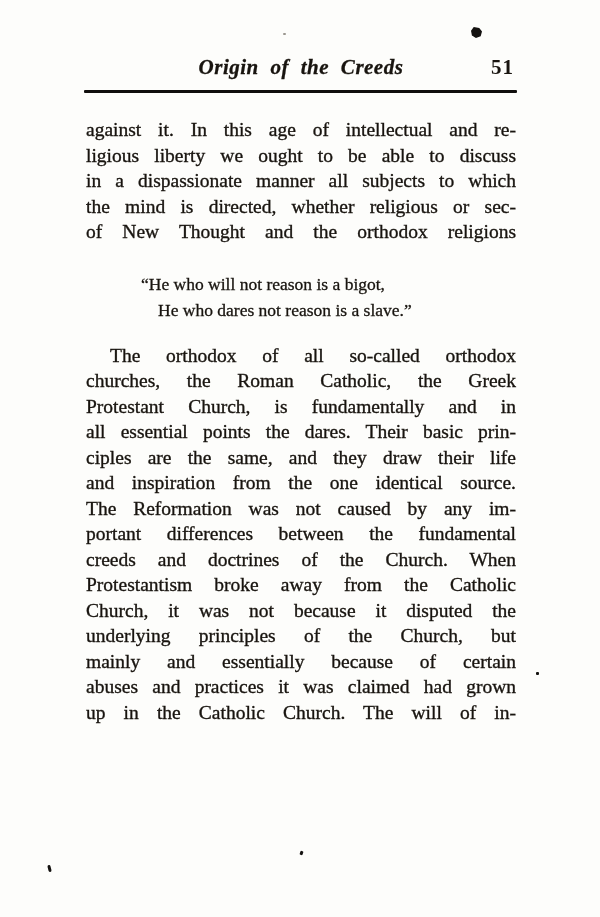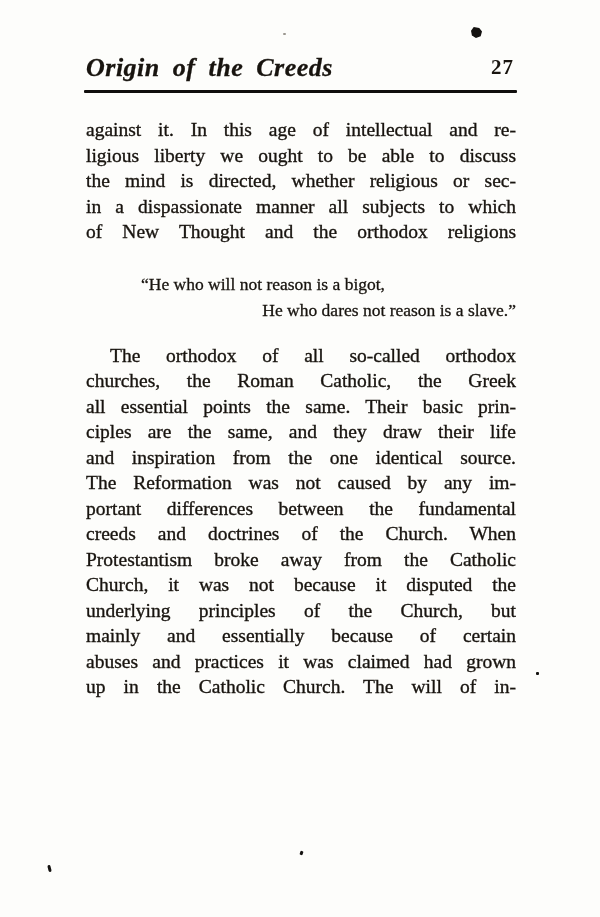--- a/index.html
+++ b/index.html
@@ -18,23 +18,24 @@
   }
   
   .header {
     position: relative;
     margin-top: 52px;
     height: 31px;
   }
   .running-title {
     position: absolute;
     left: 0; right: 0;
+    text-align: center;
     font-style: italic;
     font-weight: 700;
-    font-size: 26px;
+    font-size: 21px;
     line-height: 31px;
     word-spacing: 6px;
     letter-spacing: 0.5px;
     -webkit-text-stroke: 0.3px currentColor;
   }
   .page-number {
     position: absolute;
     right: 2px;
     top: 0;
     font-size: 21px;
@@ -69,21 +70,21 @@
   .ln.indent { padding-left: 24px; }
   
   .quote {
     margin-top: 26px;
     padding-left: 55px;
     font-size: 17.5px;
     line-height: 26px;
     -webkit-text-stroke: 0.3px currentColor;
   }
   .qline { white-space: nowrap; }
-  .qline.q2 { padding-left: 17px; text-align: right; }
+  .qline.q2 { padding-left: 17px; }
   
   .artifact { position: absolute; background: #141210; }
   .ink-blot {
     left: 471px; top: 27px;
     width: 11px; height: 11px;
     clip-path: polygon(25% 0, 75% 10%, 100% 40%, 88% 85%, 45% 100%, 8% 78%, 0 35%);
   }
   .speck-faint {
     left: 283px; top: 33px;
     width: 3px; height: 2px;
@@ -108,41 +109,42 @@
     transform: rotate(-14deg);
   }
 </style>
 </head>
 <body>
 
 <div class="page">
 
   <div class="header">
     <div class="running-title">Origin of the Creeds</div>
-    <div class="page-number">27</div>
+    <div class="page-number">51</div>
   </div>
   <div class="header-rule"></div>
 
   <div class="para para-1">
     <div class="ln">against it.  In this age of intellectual and re-</div>
     <div class="ln">ligious liberty we ought to be able to discuss</div>
+    <div class="ln">in a dispassionate manner all subjects to which</div>
     <div class="ln">the mind is directed, whether religious or sec-</div>
-    <div class="ln">in a dispassionate manner all subjects to which</div>
     <div class="ln">of New Thought and the orthodox religions</div>
   </div>
 
   <div class="quote">
     <div class="qline q1">“He who will not reason is a bigot,</div>
     <div class="qline q2">He who dares not reason is a slave.”</div>
   </div>
 
   <div class="para para-2">
     <div class="ln indent">The orthodox of all so-called orthodox</div>
     <div class="ln">churches, the Roman Catholic, the Greek</div>
-    <div class="ln">all essential points the same.  Their basic prin-</div>
+    <div class="ln">Protestant Church, is fundamentally and in</div>
+    <div class="ln">all essential points the dares.  Their basic prin-</div>
     <div class="ln">ciples are the same, and they draw their life</div>
     <div class="ln">and inspiration from the one identical source.</div>
     <div class="ln">The Reformation was not caused by any im-</div>
     <div class="ln">portant differences between the fundamental</div>
     <div class="ln">creeds and doctrines of the Church.  When</div>
     <div class="ln">Protestantism broke away from the Catholic</div>
     <div class="ln">Church, it was not because it disputed the</div>
     <div class="ln">underlying principles of the Church, but</div>
     <div class="ln">mainly and essentially because of certain</div>
     <div class="ln">abuses and practices it was claimed had grown</div>

